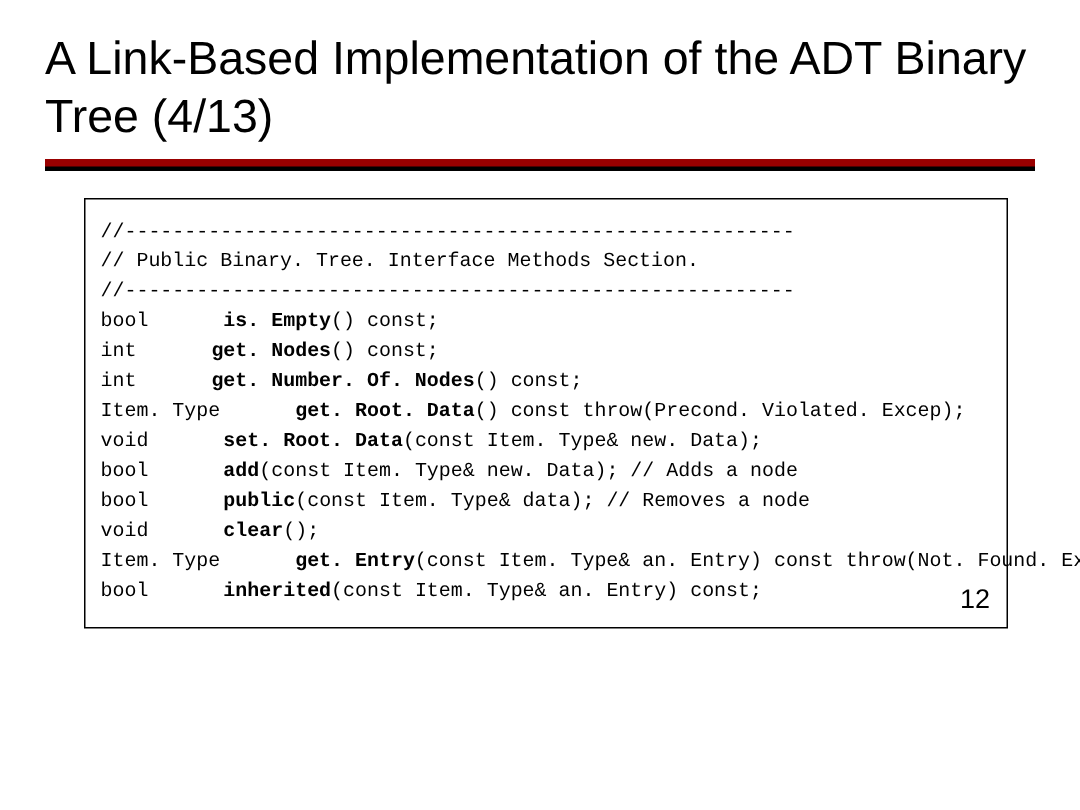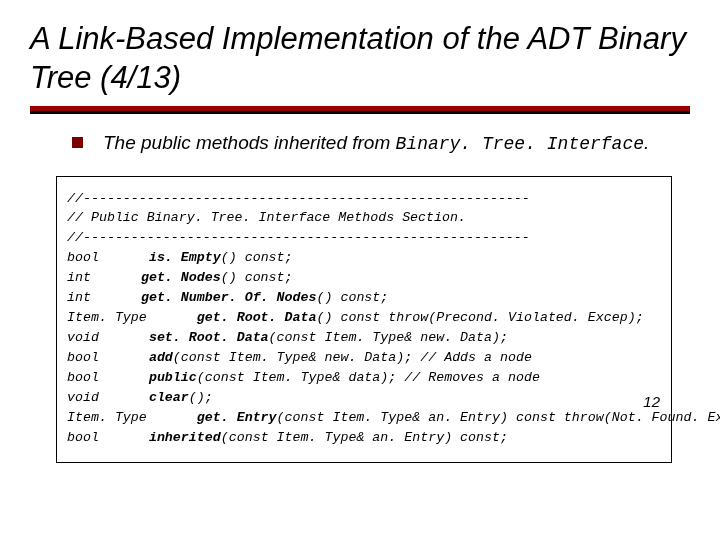--- a/index.html
+++ b/index.html
@@ -1,17 +1,17 @@
 <!DOCTYPE html>
 <html><head>
 <meta charset="utf-8">
 <style>
   * { margin: 0; padding: 0; box-sizing: border-box; }
   html, body { width: 720px; height: 540px; background: #fff; font-family: Verdana, Geneva, sans-serif; }
-  .slide { width: 720px; height: 440px; position: relative; padding: 20px 30px 0 30px; font-style: italic; }
+  .slide { width: 720px; height: 440px; position: relative; padding: 20px 30px 0 30px; }
   .title { font-size: 31px; font-weight: 400; color: #000; line-height: 1.25; margin-bottom: 8px; }
   .title-rule {
     height: 8px;
     background: #900;
     border-bottom: 3px solid #000;
     margin: 0 0 18px 0;
   }
   .bullet-row { display: flex; align-items: center; margin: 0 0 22px 42px; }
   .bullet-box { width: 11px; height: 11px; background: #7a0000; margin-right: 20px; flex: 0 0 11px; }
   .bullet-text { font-size: 19px; color: #000; }
@@ -24,38 +24,32 @@
     font-size: 13.3px;
     line-height: 1.5;
     color: #000;
     white-space: pre;
   }
   .code-box b { font-weight: 700; margin-left: 42px; }
   .slide-number {
     position: absolute;
     bottom: 30px;
     right: 60px;
-    font-size: 15px;
+    font-size: 18px;
     color: #000;
   }
 </style>
 </head>
 <body>
 
 <div class="slide">
 
   <div class="title">A Link-Based Implementation of the ADT Binary Tree (4/13)</div>
   <div class="title-rule"></div>
 
-  <div class="bullet-row">
-    <div class="bullet-box"></div>
-    <div class="bullet-text">
-      <span>The public methods inherited from </span><span class="mono-inline">Binary. Tree. Interface</span><span>.</span>
-    </div>
-  </div>
 
   <div class="code-box">//--------------------------------------------------------
 // Public Binary. Tree. Interface Methods Section.
 //--------------------------------------------------------
 bool <b>is. Empty</b>() const;
 int <b>get. Nodes</b>() const;
 int <b>get. Number. Of. Nodes</b>() const;
 Item. Type <b>get. Root. Data</b>() const throw(Precond. Violated. Excep);
 void <b>set. Root. Data</b>(const Item. Type&amp; new. Data);
 bool <b>add</b>(const Item. Type&amp; new. Data); // Adds a node

